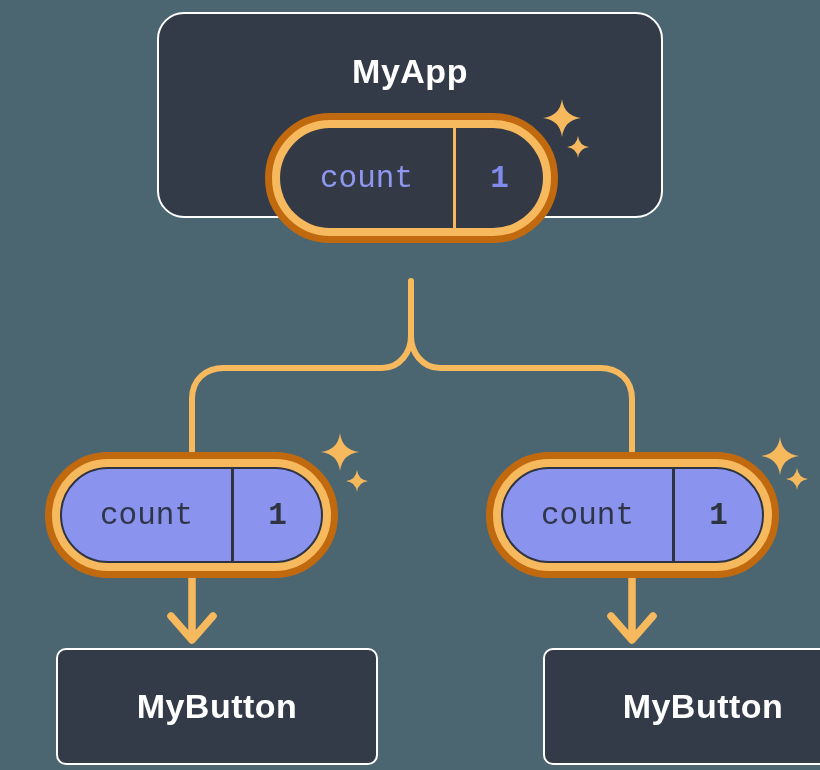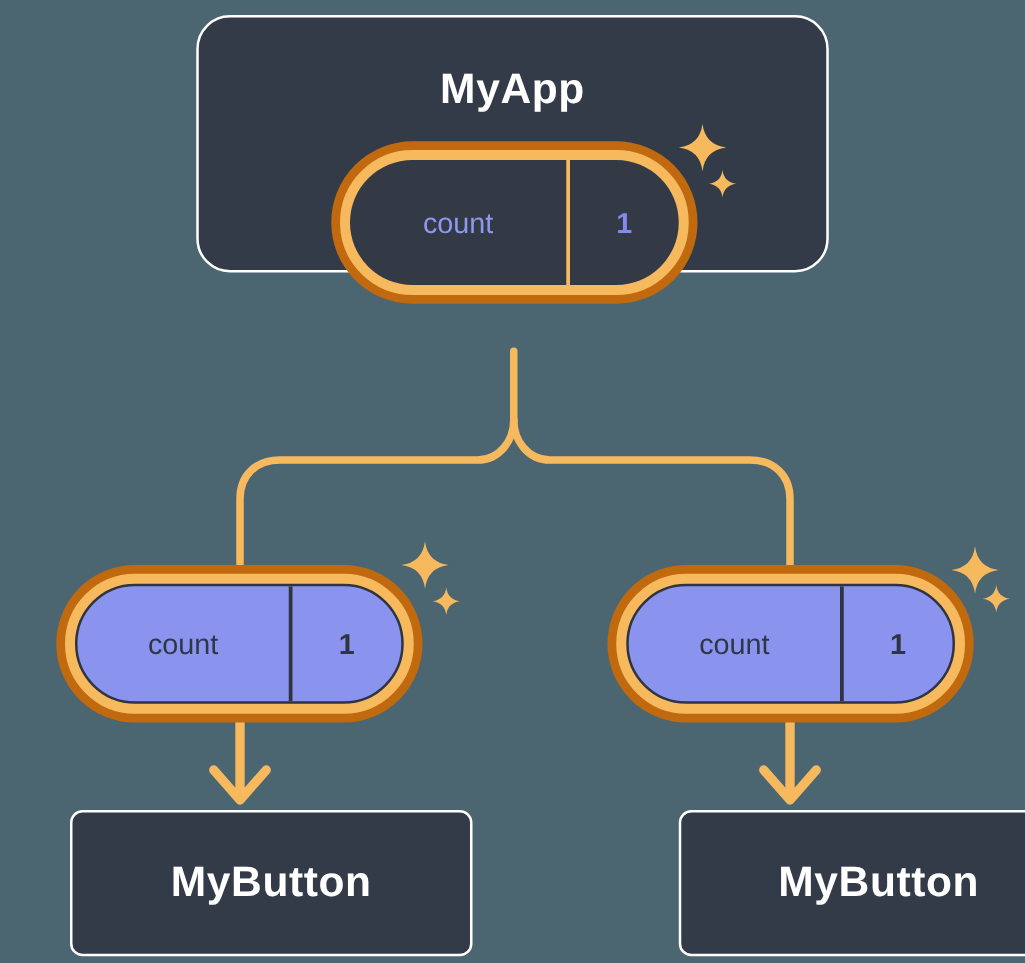--- a/index.html
+++ b/index.html
@@ -68,21 +68,22 @@
     border-radius: 999px;
     overflow: hidden;
     box-sizing: border-box;
   }
   .pill-state .pill-core { background: #333A46; }
   .pill-prop  .pill-core { background: #8A93EE; border: 2.5px solid #2E3440; }
   .seg {
     display: flex;
     align-items: center;
     justify-content: center;
-    font-size: 23px;
+    font-size: 31px;
+    font-family: Liberation Mono, monospace;
   }
   .seg-name  { flex: 1; }
   .seg-value { width: 87px; font-weight: bold; }
   .pill-state .seg-name  { color: #8F97F1; border-right: 3px solid #F7B95E; }
   .pill-state .seg-value { color: #828AEC; }
   .pill-prop  .seg-name  { color: #30364A; border-right: 3px solid #2E3440; }
   .pill-prop  .seg-value { color: #2E3440; }
 </style>
 </head>
 <body>

